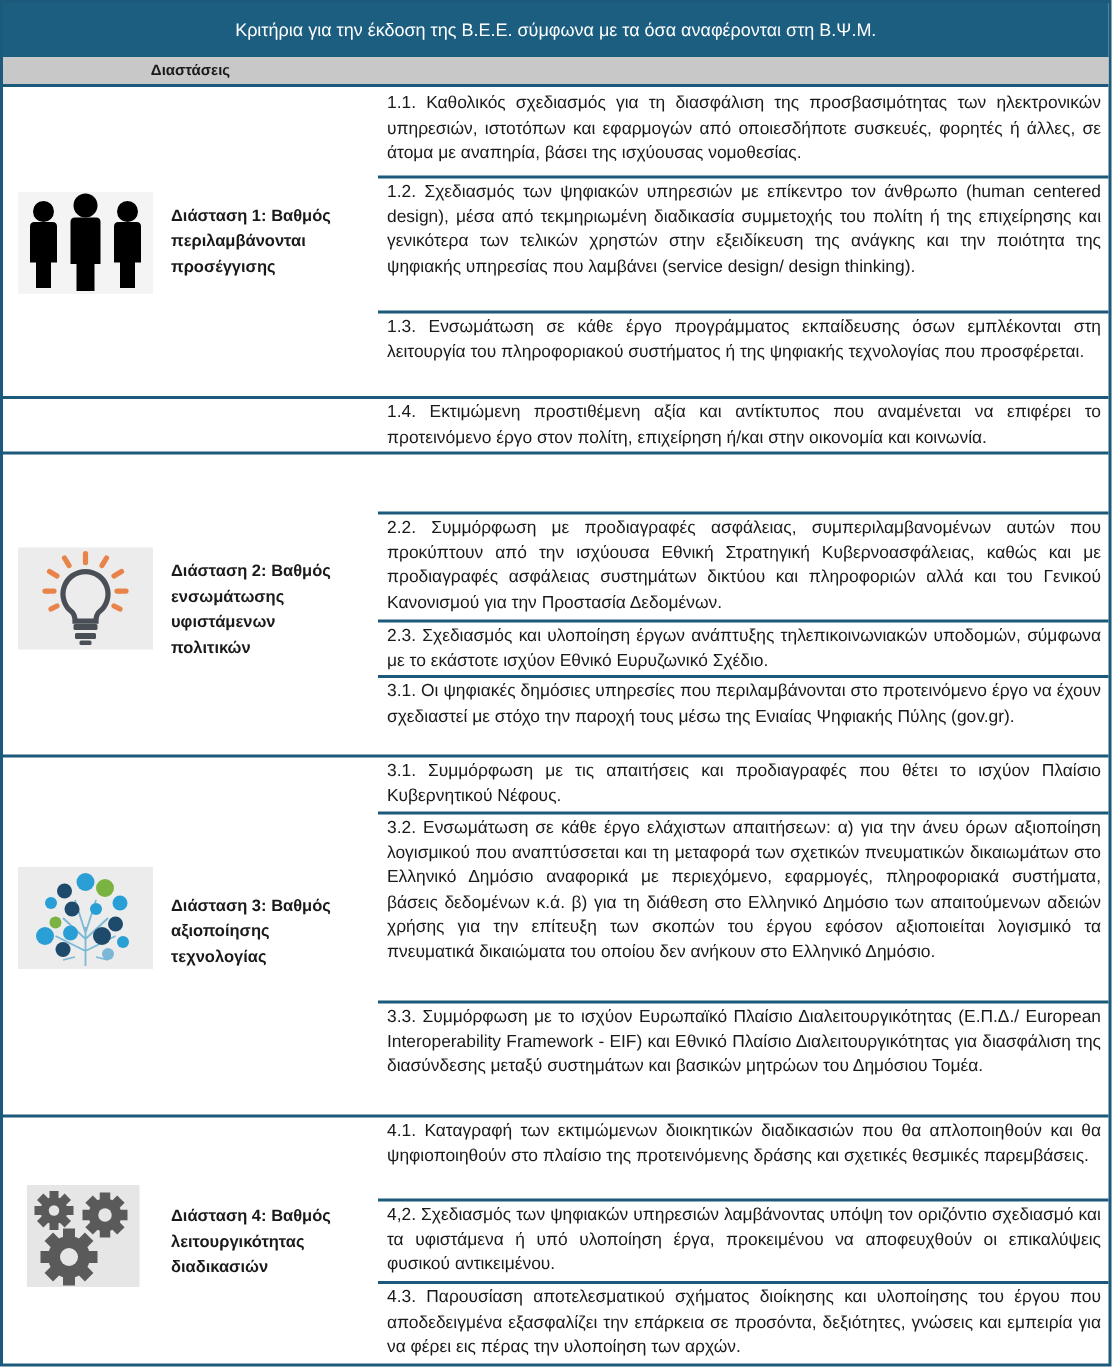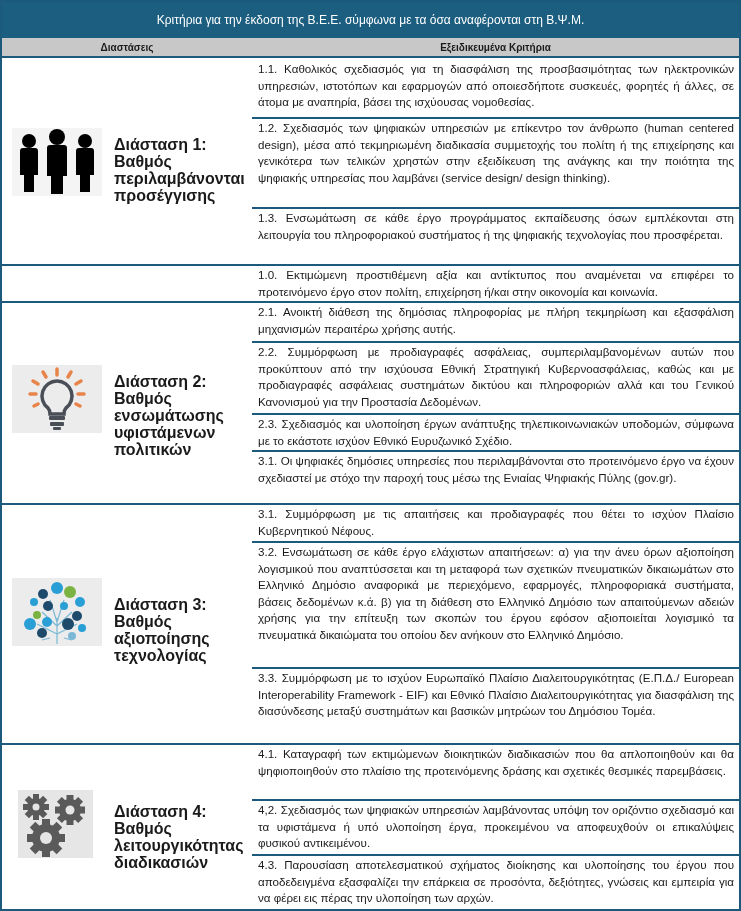--- a/index.html
+++ b/index.html
@@ -5,34 +5,33 @@
   * { box-sizing: border-box; margin: 0; padding: 0; }
   html, body { width: 741px; height: 911px; background: #ffffff; overflow: hidden; }
   body { font-family: "Liberation Sans", "DejaVu Sans", sans-serif; color: #1a1a1a; }
   .table { position: absolute; left: 0; top: 0; width: 741px; height: 911px; border: 2px solid #1b5a7a; background: #fff; }
   .title-row { position: absolute; left: 0; top: 0; width: 737px; height: 36px; background: #1b5e80; color: #ffffff; font-size: 12px; text-align: center; line-height: 36px; }
   .header-row { position: absolute; left: 0; top: 36px; width: 737px; height: 20px; background: #c8c8c8; border-bottom: 2px solid #1b5a7a; font-weight: bold; font-size: 10px; }
   .header-row .h1 { position: absolute; left: 0; width: 250px; text-align: center; line-height: 20px; }
   .header-row .h2 { position: absolute; left: 250px; width: 487px; text-align: center; line-height: 20px; }
   .dim { position: absolute; left: 0; width: 250px; }
   .dim .icon { position: absolute; left: 10px; width: 90px; height: 68px; background: #ececec; }
-  .dim .label { position: absolute; left: 112px; font-weight: bold; font-size: 16px; line-height: 17px; color: #1a1a1a; }
+  .dim .label { position: absolute; left: 112px; font-weight: bold; font-size: 11px; line-height: 17px; color: #1a1a1a; }
   .crit { position: absolute; left: 250px; width: 487px; font-size: 11.6px; line-height: 16.5px; padding: 1px 5px 1px 6px; text-align: justify; border-top: 2px solid #1b5a7a; color: #1a1a1a; }
   .sep-full { position: absolute; left: 0; width: 737px; height: 2px; background: #1b5a7a; }
 </style>
 </head>
 <body>
 
 <div class="table">
 
   <div class="title-row">Κριτήρια για την έκδοση της Β.Ε.Ε. σύμφωνα με τα όσα αναφέρονται στη Β.Ψ.Μ.</div>
 
   <div class="header-row">
     <div class="h1">Διαστάσεις</div>
-    <div class="h2">Εξειδικευμένα Κριτήρια</div>
   </div>
 
   <div class="dim" style="top:58px;height:200px;">
     <div class="icon" style="top:68px;background:#f4f4f4;">
       <svg width="90" height="68" viewBox="0 0 90 68">
         <g fill="#000">
           <circle cx="17" cy="13" r="7"></circle>
           <path d="M8 23 q0-3 3-3 h12 q3 0 3 3 v24 h-4 v17 h-10 v-17 h-4 z"></path>
           <circle cx="45" cy="9" r="8"></circle>
           <path d="M35 20 q0-3 3-3 h14 q3 0 3 3 v28 h-4 v18 h-12 v-18 h-4 z"></path>
@@ -46,21 +45,21 @@
       <div>περιλαμβάνονται</div>
       <div>προσέγγισης</div>
     </div>
   </div>
 
   <div class="crit" style="top:58px;height:57px;border-top:none;">1.1. Καθολικός σχεδιασμός για τη διασφάλιση της προσβασιμότητας των ηλεκτρονικών υπηρεσιών, ιστοτόπων και εφαρμογών από οποιεσδήποτε συσκευές, φορητές ή άλλες, σε άτομα με αναπηρία, βάσει της ισχύουσας νομοθεσίας.</div>
   <div class="crit" style="top:115px;height:90px;">1.2. Σχεδιασμός των ψηφιακών υπηρεσιών με επίκεντρο τον άνθρωπο (human centered design), μέσα από τεκμηριωμένη διαδικασία συμμετοχής του πολίτη ή της επιχείρησης και γενικότερα των τελικών χρηστών στην εξειδίκευση της ανάγκης και την ποιότητα της ψηφιακής υπηρεσίας που λαμβάνει (service design/ design thinking).</div>
   <div class="crit" style="top:205px;height:57px;">1.3. Ενσωμάτωση σε κάθε έργο προγράμματος εκπαίδευσης όσων εμπλέκονται στη λειτουργία του πληροφοριακού συστήματος ή της ψηφιακής τεχνολογίας που προσφέρεται.</div>
 
   <div class="sep-full" style="top:262px;"></div>
-  <div class="crit" style="top:262px;height:38px;border-top:none;padding-top:3px;">1.0. Εκτιμώμενη προστιθέμενη αξία και αντίκτυπος που αναμένεται να επιφέρει το προτεινόμενο έργο στον πολίτη, επιχείρηση ή/και στην οικονομία και κοινωνία.</div>
+  <div class="crit" style="top:262px;height:38px;border-top:none;padding-top:3px;">1.4. Εκτιμώμενη προστιθέμενη αξία και αντίκτυπος που αναμένεται να επιφέρει το προτεινόμενο έργο στον πολίτη, επιχείρηση ή/και στην οικονομία και κοινωνία.</div>
 
   <div class="sep-full" style="top:299px;"></div>
   <div class="dim" style="top:301px;height:200px;">
     <div class="icon" style="top:62px;">
       <svg width="90" height="68" viewBox="0 0 90 68">
         <g stroke="#e8844a" stroke-width="3.5" stroke-linecap="round">
           <line x1="45" y1="4" x2="45" y2="10"></line>
           <line x1="31" y1="7" x2="34" y2="12"></line>
           <line x1="59" y1="7" x2="56" y2="12"></line>
           <line x1="21" y1="16" x2="26" y2="19"></line>
@@ -77,21 +76,20 @@
       </svg>
     </div>
     <div class="label" style="top:70px;">
       <div>Διάσταση 2: Βαθμός</div>
       <div>ενσωμάτωσης</div>
       <div>υφιστάμενων</div>
       <div>πολιτικών</div>
     </div>
   </div>
 
-  <div class="crit" style="top:301px;height:38px;border-top:none;">2.1. Ανοικτή διάθεση της δημόσιας πληροφορίας με πλήρη τεκμηρίωση και εξασφάλιση μηχανισμών περαιτέρω χρήσης αυτής.</div>
   <div class="crit" style="top:339px;height:72px;">2.2. Συμμόρφωση με προδιαγραφές ασφάλειας, συμπεριλαμβανομένων αυτών που προκύπτουν από την ισχύουσα Εθνική Στρατηγική Κυβερνοασφάλειας, καθώς και με προδιαγραφές ασφάλειας συστημάτων δικτύου και πληροφοριών αλλά και του Γενικού Κανονισμού για την Προστασία Δεδομένων.</div>
   <div class="crit" style="top:411px;height:37px;">2.3. Σχεδιασμός και υλοποίηση έργων ανάπτυξης τηλεπικοινωνιακών υποδομών, σύμφωνα με το εκάστοτε ισχύον Εθνικό Ευρυζωνικό Σχέδιο.</div>
   <div class="crit" style="top:448px;height:54px;">3.1. Οι ψηφιακές δημόσιες υπηρεσίες που περιλαμβάνονται στο προτεινόμενο έργο να έχουν σχεδιαστεί με στόχο την παροχή τους μέσω της Ενιαίας Ψηφιακής Πύλης (gov.gr).</div>
 
   <div class="sep-full" style="top:501px;"></div>
   <div class="dim" style="top:503px;height:238px;">
     <div class="icon" style="top:73px;">
       <svg width="90" height="68" viewBox="0 0 90 68">
         <g stroke="#7ab8d6" stroke-width="1.2" fill="none">
           <path d="M45 66 V40 M45 48 L30 34 M45 48 L60 34 M45 44 L38 22 M45 44 L52 22 M45 56 L25 46 M45 56 L65 46 M38 60 L30 62 M52 60 L60 62"></path>

